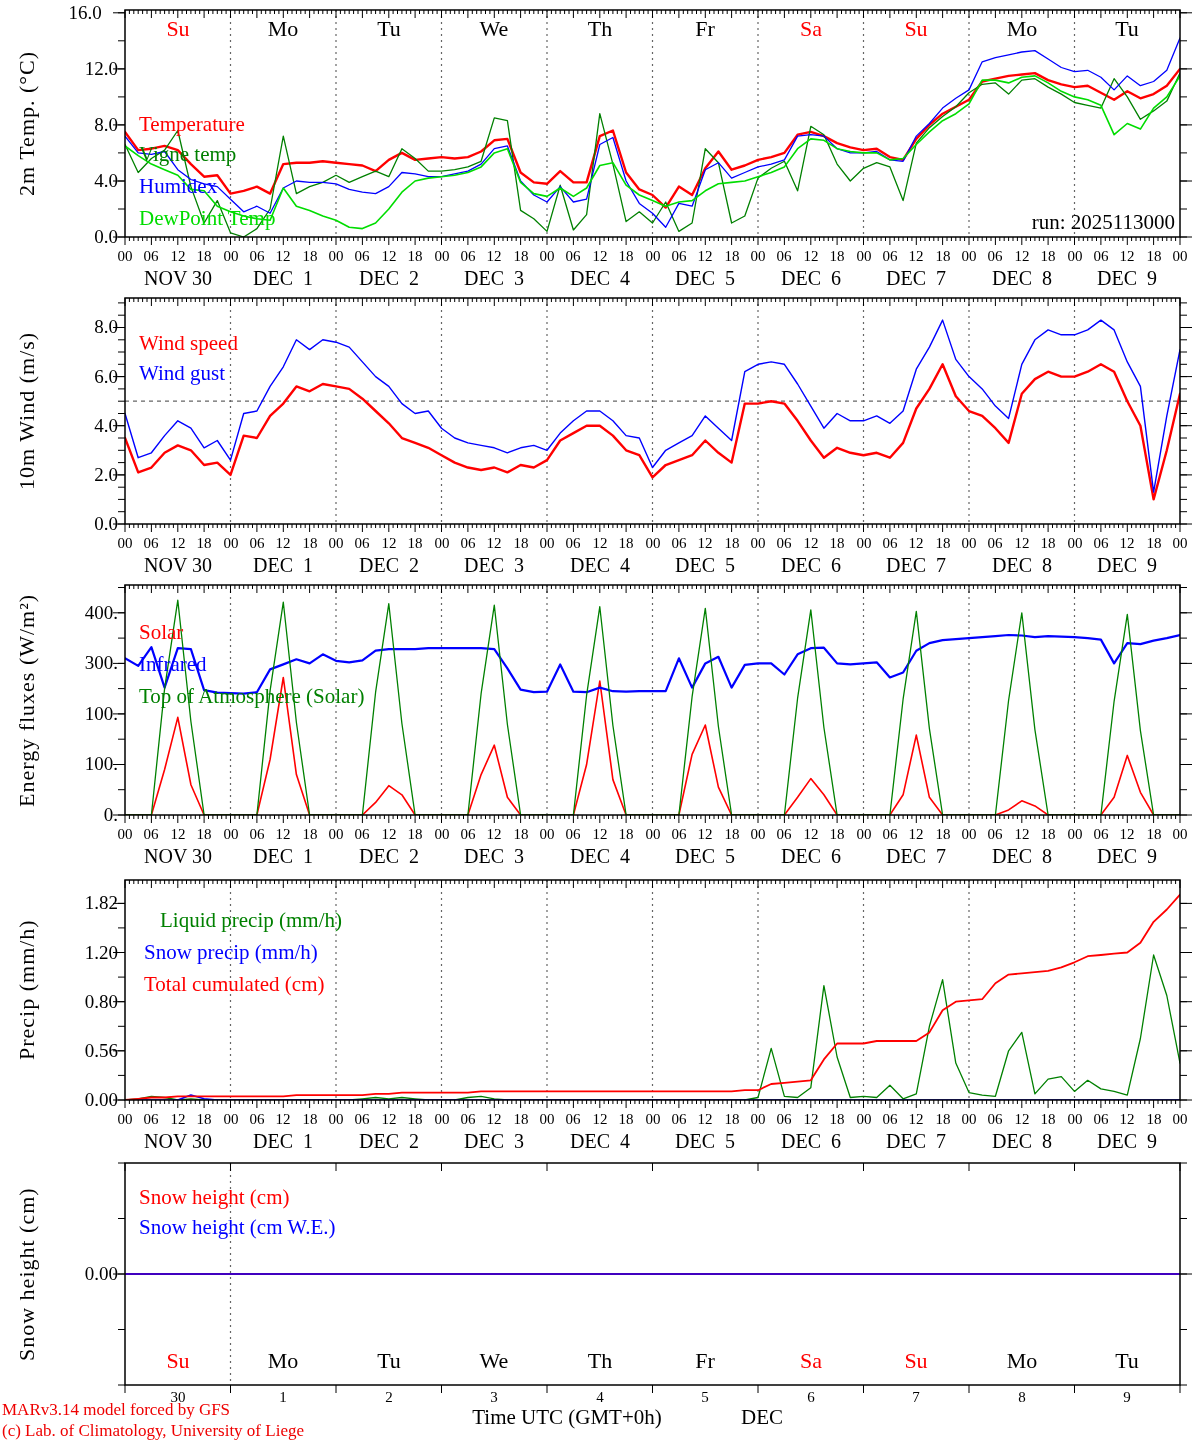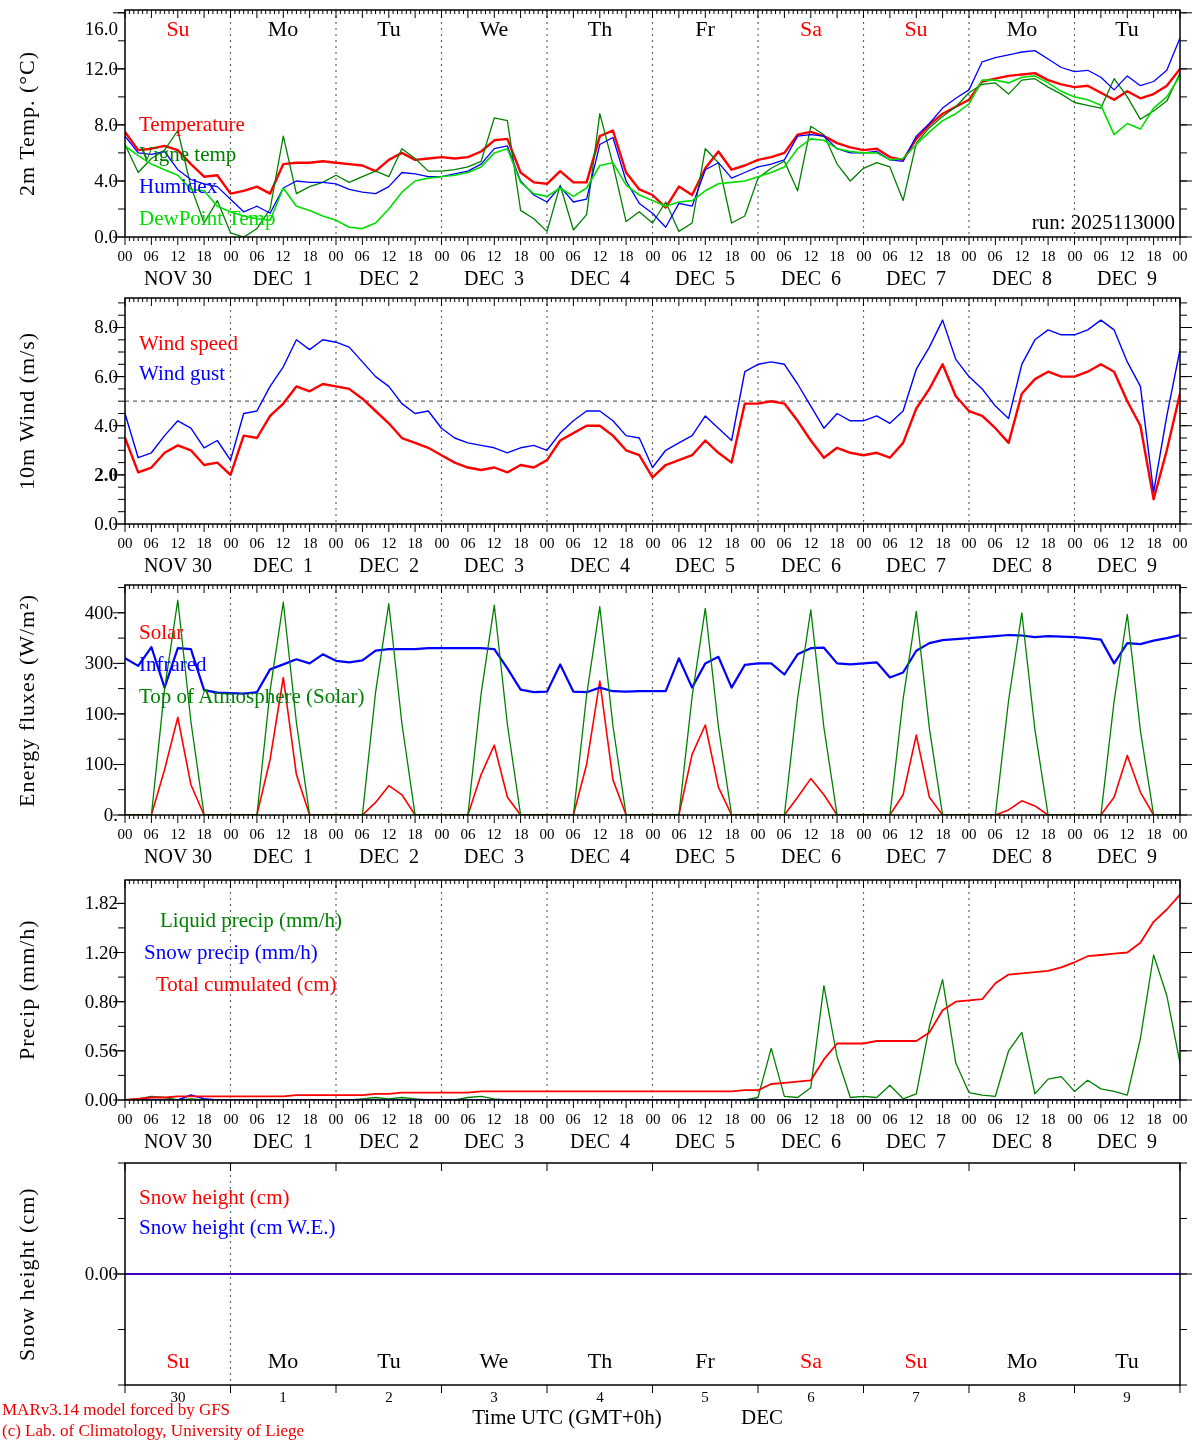--- a/index.html
+++ b/index.html
@@ -120,38 +120,38 @@
 
   <div class="abs legend-item" style="left: 139px; top: 331px; color: rgb(255, 0, 0);">Wind speed</div>
   <div class="abs legend-item" style="left: 139px; top: 361px; color: rgb(0, 0, 255);">Wind gust</div>
 
   <div class="abs legend-item" style="left: 139px; top: 620px; color: rgb(255, 0, 0);">Solar</div>
   <div class="abs legend-item" style="left: 139px; top: 652px; color: rgb(0, 0, 255);">Infrared</div>
   <div class="abs legend-item" style="left: 139px; top: 684px; color: rgb(0, 128, 0);">Top of Atmosphere (Solar)</div>
 
   <div class="abs legend-item" style="left: 144px; top: 908px; color: rgb(0, 128, 0); margin-left: 16px;">Liquid precip (mm/h)</div>
   <div class="abs legend-item" style="left: 144px; top: 940px; color: rgb(0, 0, 255);">Snow precip (mm/h)</div>
-  <div class="abs legend-item" style="left: 156px; top: 972px; color: rgb(255, 0, 0);">Total cumulated (cm)</div>
+  <div class="abs legend-item" style="left: 144px; top: 972px; color: rgb(255, 0, 0);">Total cumulated (cm)</div>
 
   <div class="abs legend-item" style="left: 139px; top: 1185px; color: rgb(255, 0, 0);">Snow height (cm)</div>
   <div class="abs legend-item" style="left: 139px; top: 1215px; color: rgb(0, 0, 255);">Snow height (cm W.E.)</div>
 
   <div class="abs runlab" style="left:800px;top:210px;width:375px;">run: 2025113000</div>
 
   <div class="abs footer-red" style="left:2px;top:1400px;">MARv3.14 model forced by GFS</div>
   <div class="abs footer-red" style="left:2px;top:1421px;">(c) Lab. of Climatology, University of Liege</div>
   <div class="abs footer-black" style="left:447px;top:1405px;width:240px;">Time UTC (GMT+0h)</div>
   <div class="abs footer-black" style="left:722px;top:1405px;width:80px;">DEC</div>
 <div class="abs ylab" style="left: 52px; width: 66px; top: 226px;">0.0</div>
     <div class="abs ylab" style="left: 52px; width: 66px; top: 170px;">4.0</div>
     <div class="abs ylab" style="left: 52px; width: 66px; top: 114px;">8.0</div>
     <div class="abs ylab" style="left: 52px; width: 66px; top: 58px;">12.0</div>
-    <div class="abs ylab" style="left: 52px; width: 66px; top: 18px;">16.0</div>
+    <div class="abs ylab" style="left: 52px; width: 66px; top: 2px; text-align: center;">16.0</div>
     <div class="abs ylab" style="left: 52px; width: 66px; top: 513px;">0.0</div>
-    <div class="abs ylab" style="left: 52px; width: 66px; top: 464px; font-weight: bold;">2.0</div>
+    <div class="abs ylab" style="left: 52px; width: 66px; top: 464px;">2.0</div>
     <div class="abs ylab" style="left: 52px; width: 66px; top: 415px;">4.0</div>
     <div class="abs ylab" style="left: 52px; width: 66px; top: 366px;">6.0</div>
     <div class="abs ylab" style="left: 52px; width: 66px; top: 316px;">8.0</div>
     <div class="abs ylab" style="left: 52px; width: 66px; top: 804px;">0.</div>
     <div class="abs ylab" style="left: 52px; width: 66px; top: 753px;">100.</div>
     <div class="abs ylab" style="left: 52px; width: 66px; top: 703px;">100.</div>
     <div class="abs ylab" style="left: 52px; width: 66px; top: 652px;">300.</div>
     <div class="abs ylab" style="left: 52px; width: 66px; top: 602px;">400.</div>
     <div class="abs ylab" style="left: 52px; width: 66px; top: 1089px;">0.00</div>
     <div class="abs ylab" style="left: 52px; width: 66px; top: 1040px;">0.56</div>

